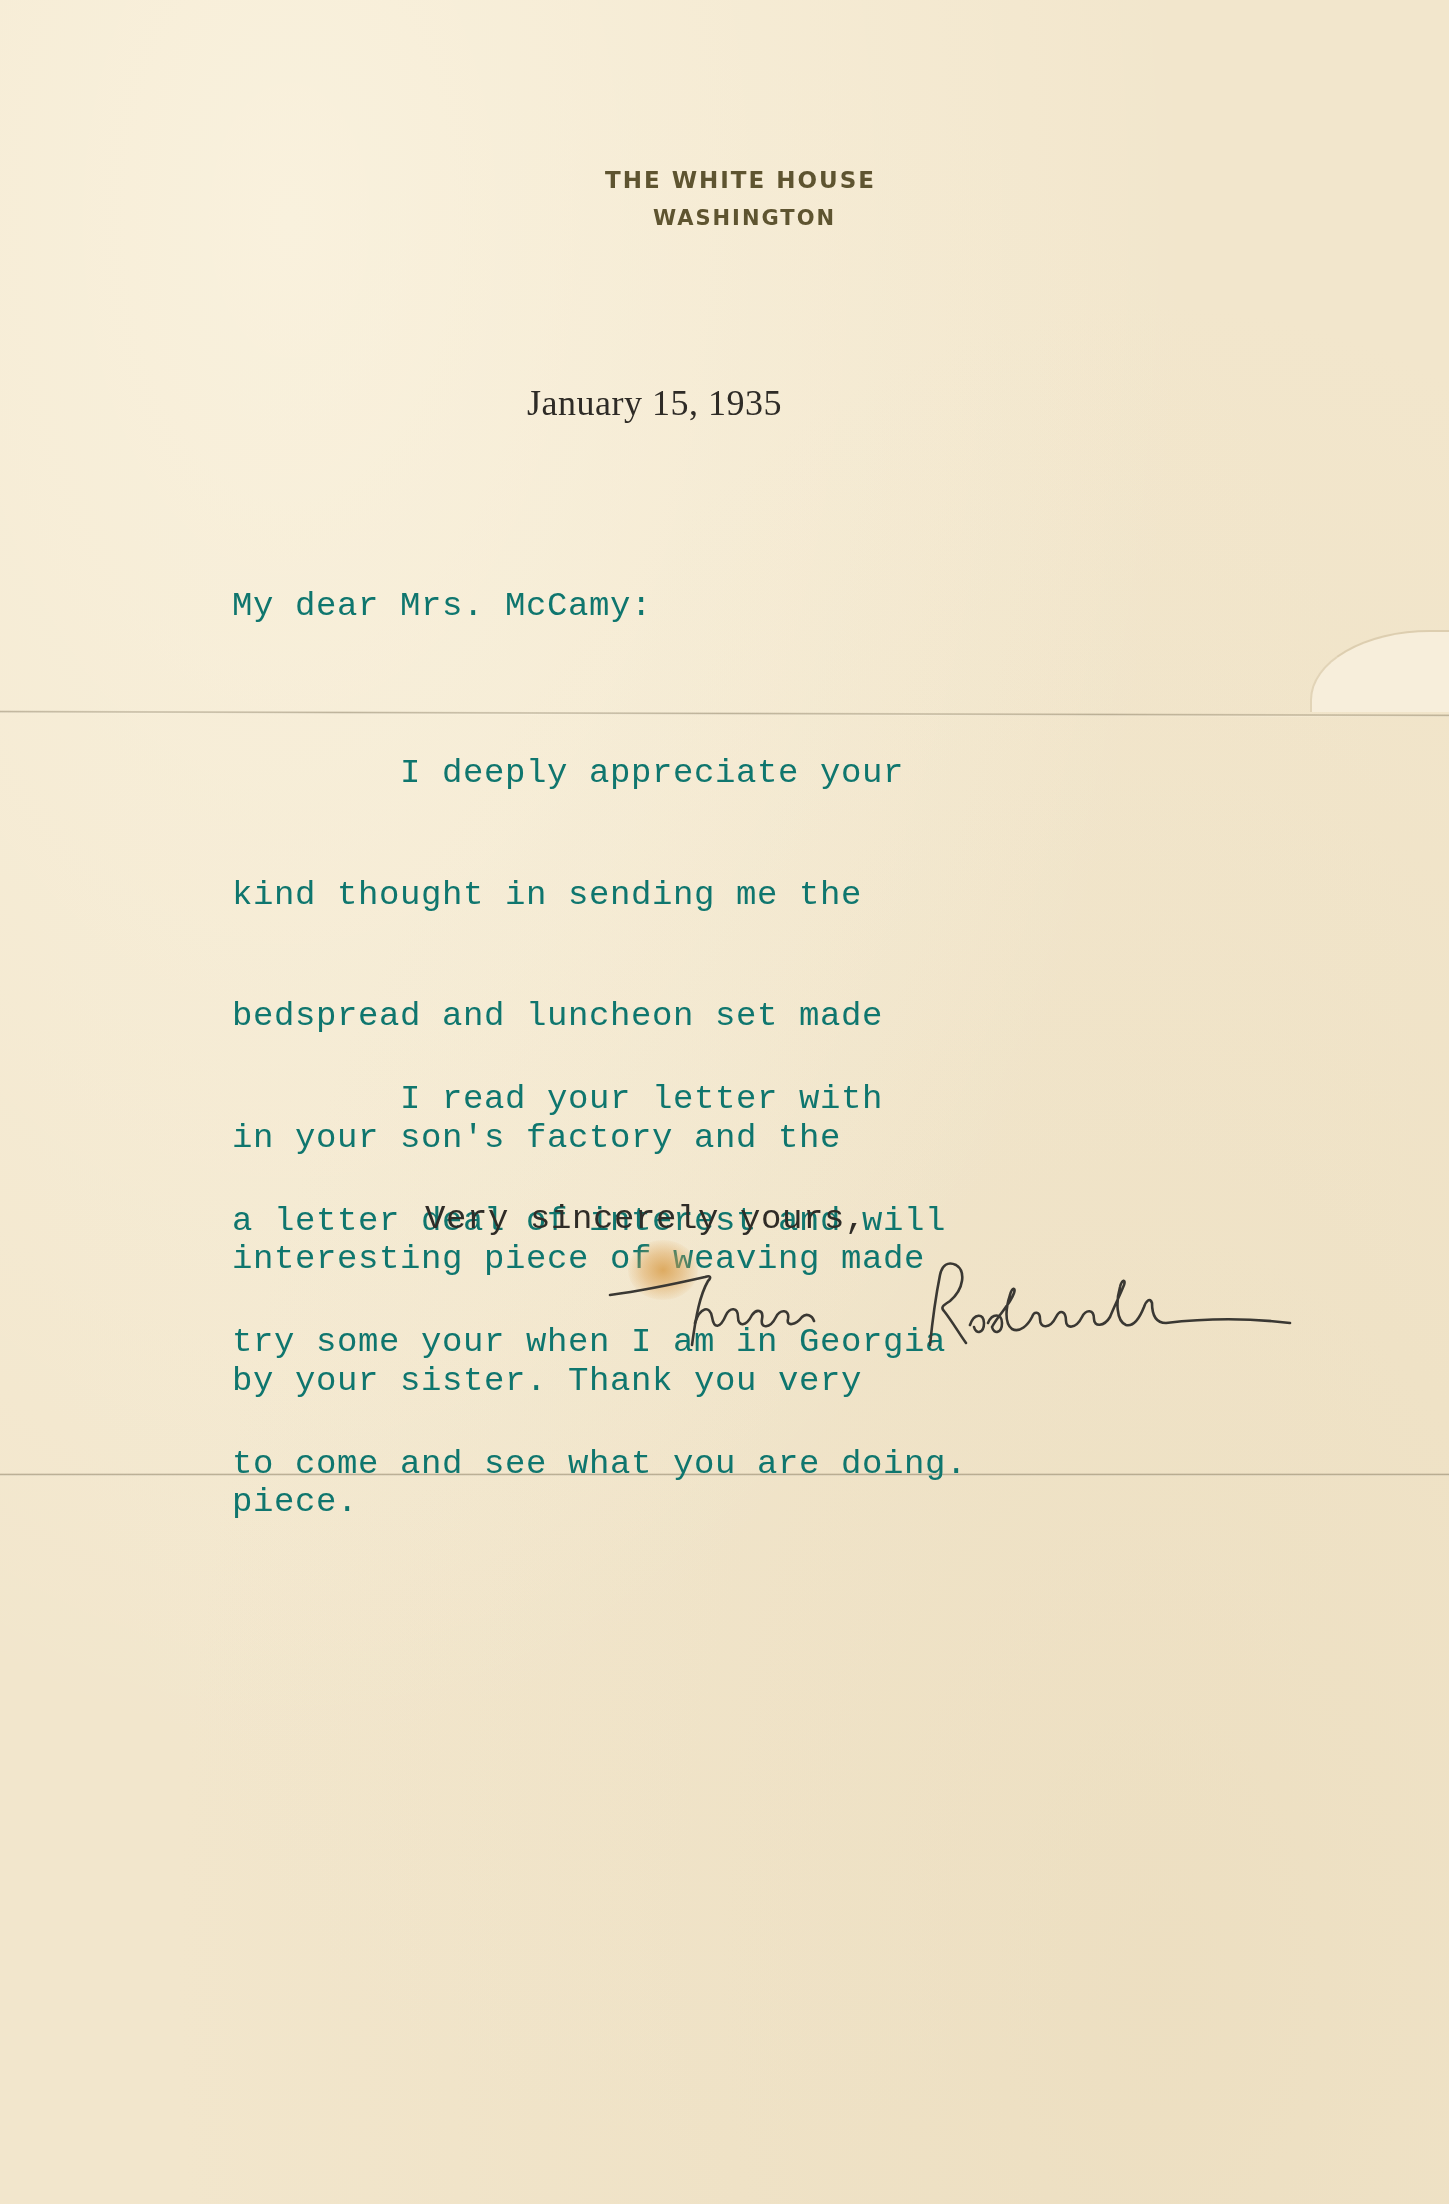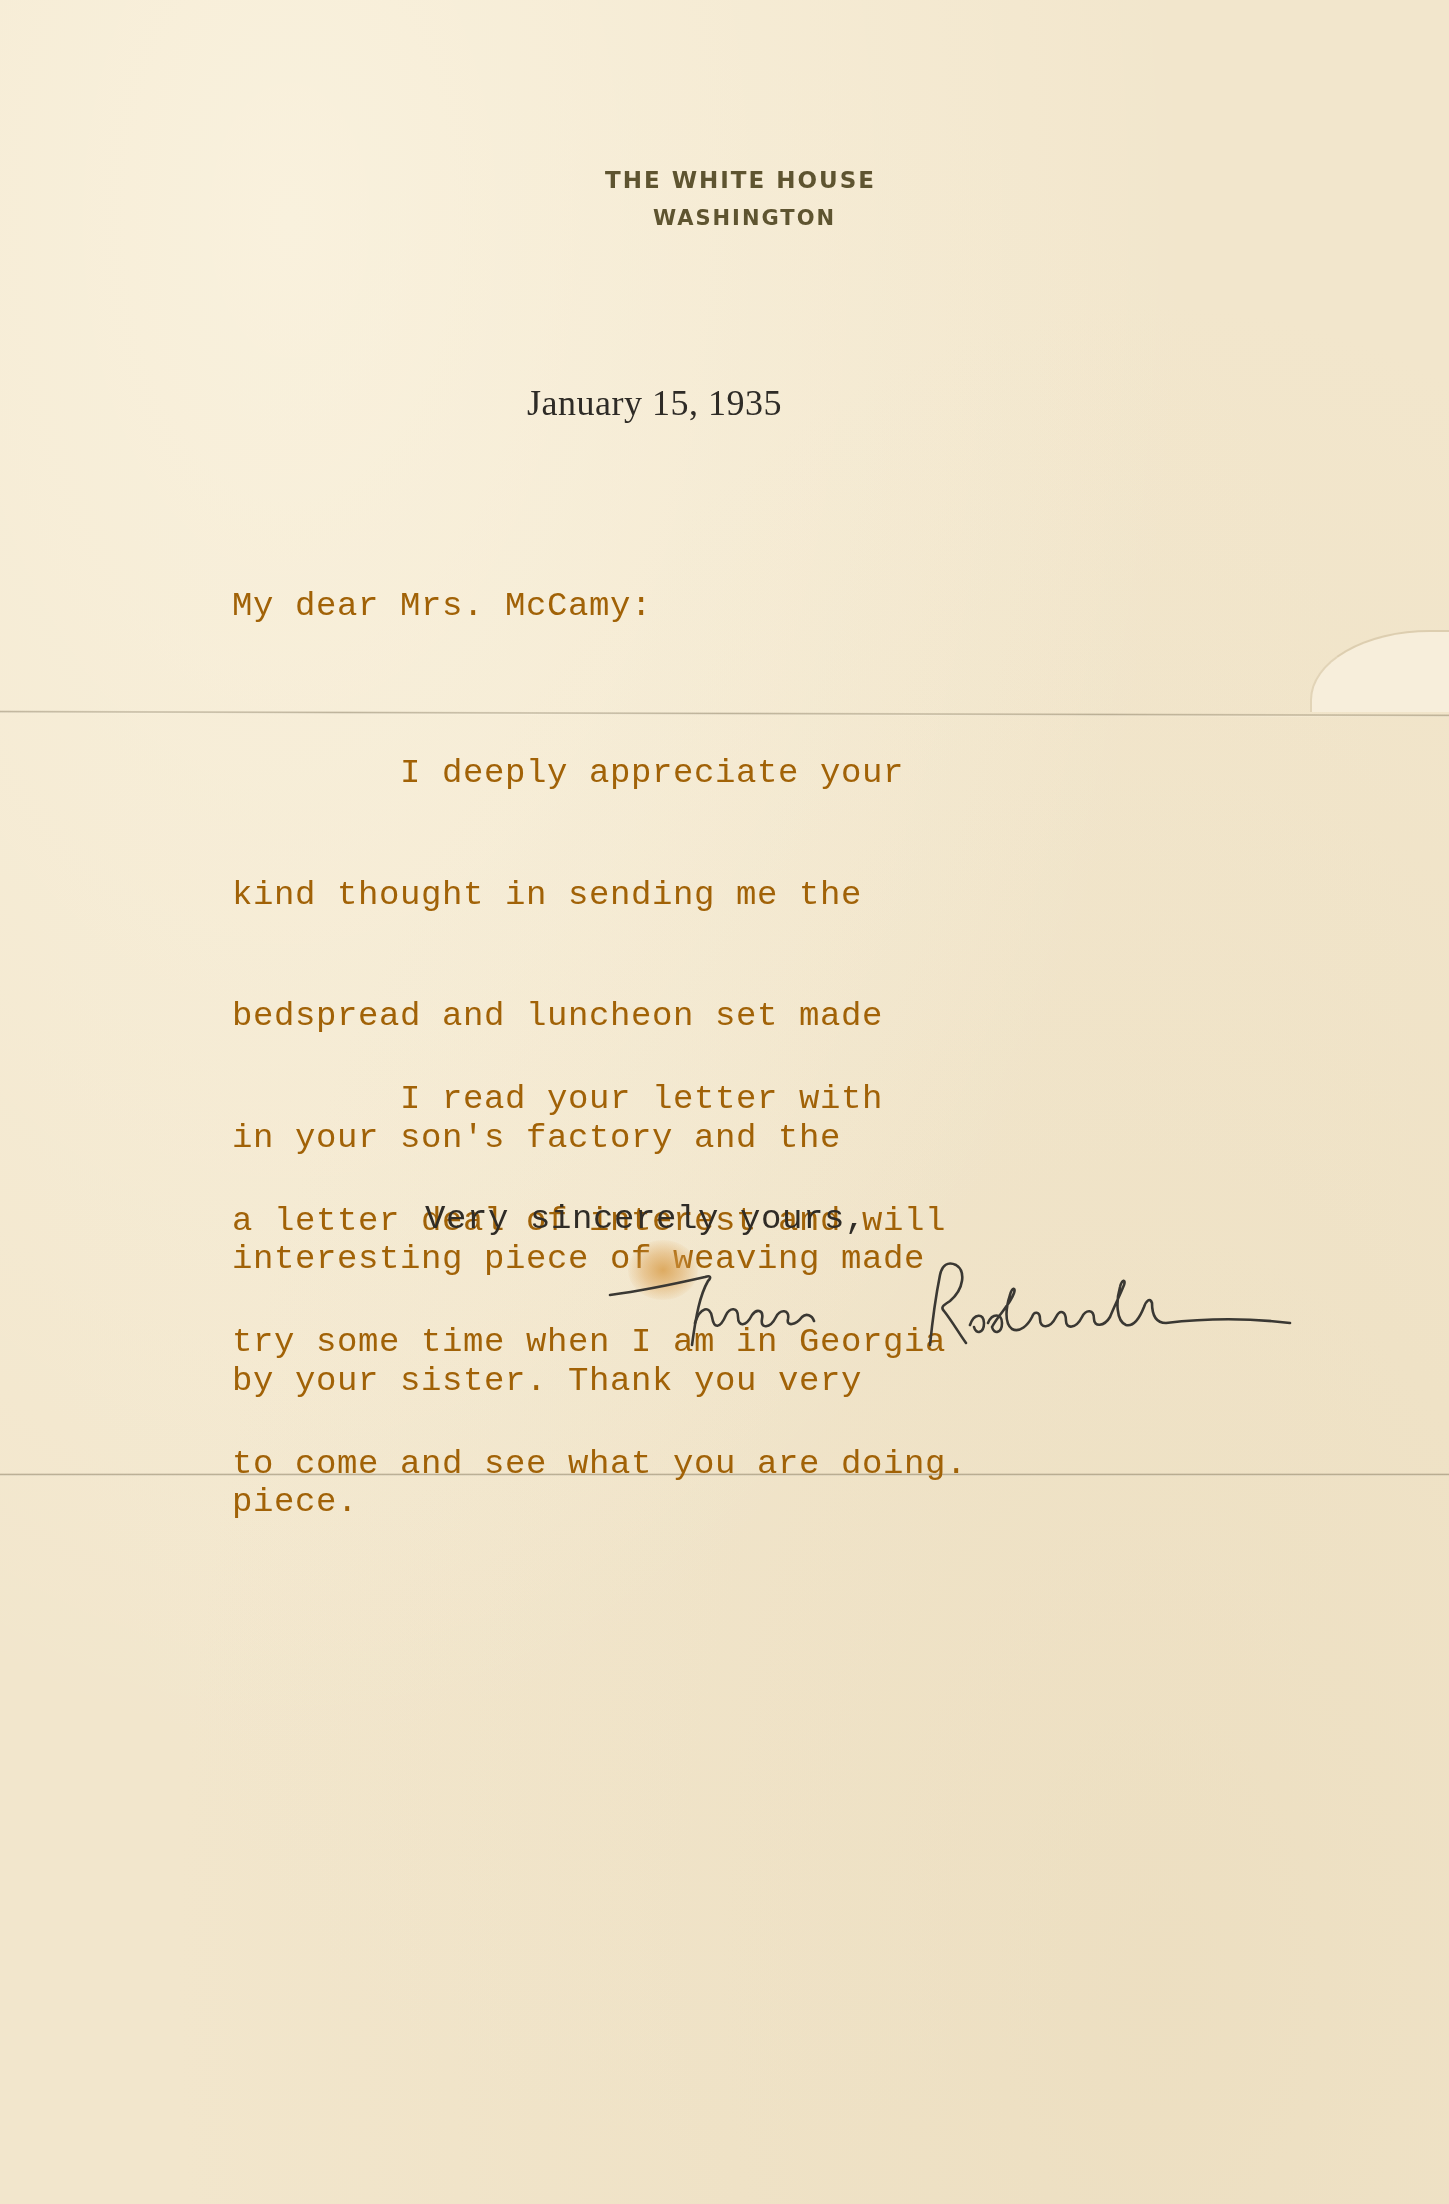--- a/index.html
+++ b/index.html
@@ -51,21 +51,21 @@
       font-size: 36px;
       color: #2e2b26;
       letter-spacing: 0.5px;
       font-family: Liberation Serif, serif;
     }
     .typed {
       position: absolute;
       left: 232px;
       font-size: 34px;
       line-height: 40.5px;
-      color: #a16207;
+      color: #0f766e;
       white-space: pre;
       letter-spacing: 0.6px;
     }
     .salutation { top: 586px; }
     .para1 { top: 672px; }
     .para2 { top: 998px; }
     .closing {
       position: absolute;
       left: 425px;
       top: 1200px;
@@ -134,21 +134,21 @@
     <div>bedspread and luncheon set made</div>
     <div>in your son's factory and the</div>
     <div>interesting piece of weaving made</div>
     <div>by your sister. Thank you very</div>
     <div>piece.</div>
   </div>
 
   <div class="typed para2">
     <div>        I read your letter with</div>
     <div>a letter deal of interest and will</div>
-    <div>try some time when I am in Georgia</div>
+    <div>try some your when I am in Georgia</div>
     <div>to come and see what you are doing.</div>
   </div>
 
   <div class="closing">Very sincerely yours,</div>
 
   <div class="stain"></div>
 
   <svg class="signature" viewBox="0 0 720 120" xmlns="http://www.w3.org/2000/svg">
     <title>Eleanor Roosevelt</title>
     <g fill="none" stroke="#3a3833" stroke-width="2.6" stroke-linecap="round" stroke-linejoin="round">

